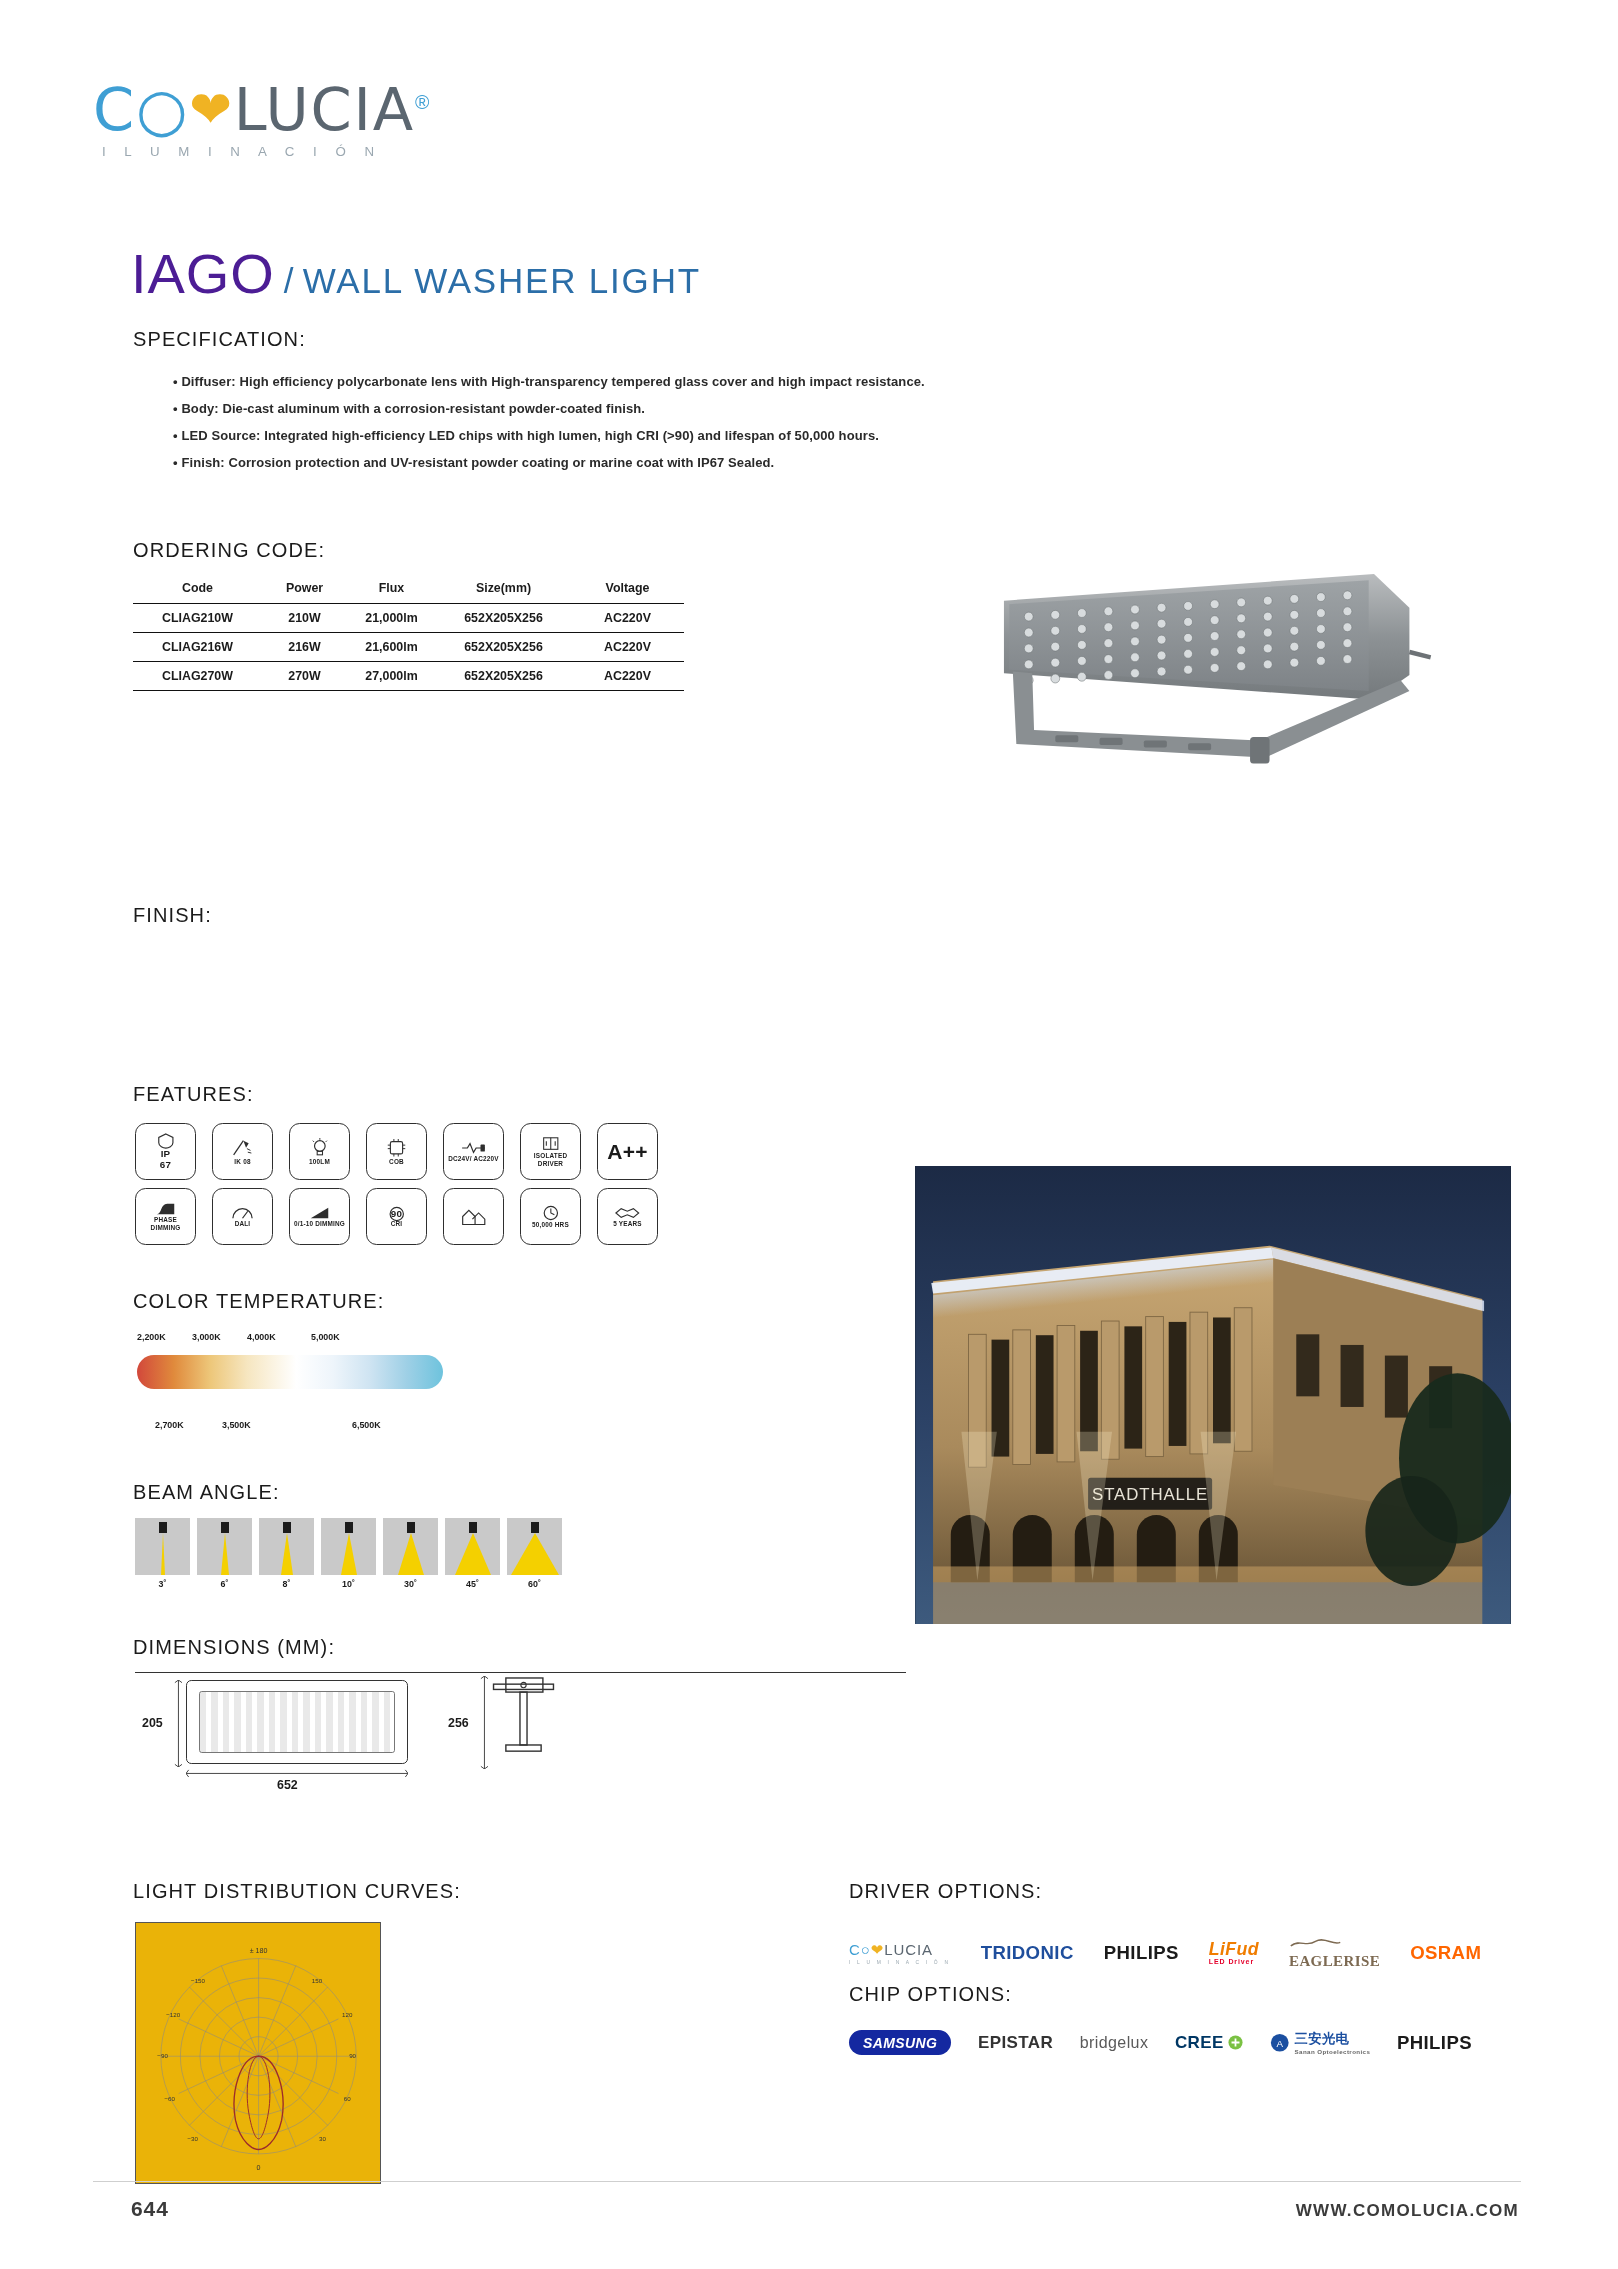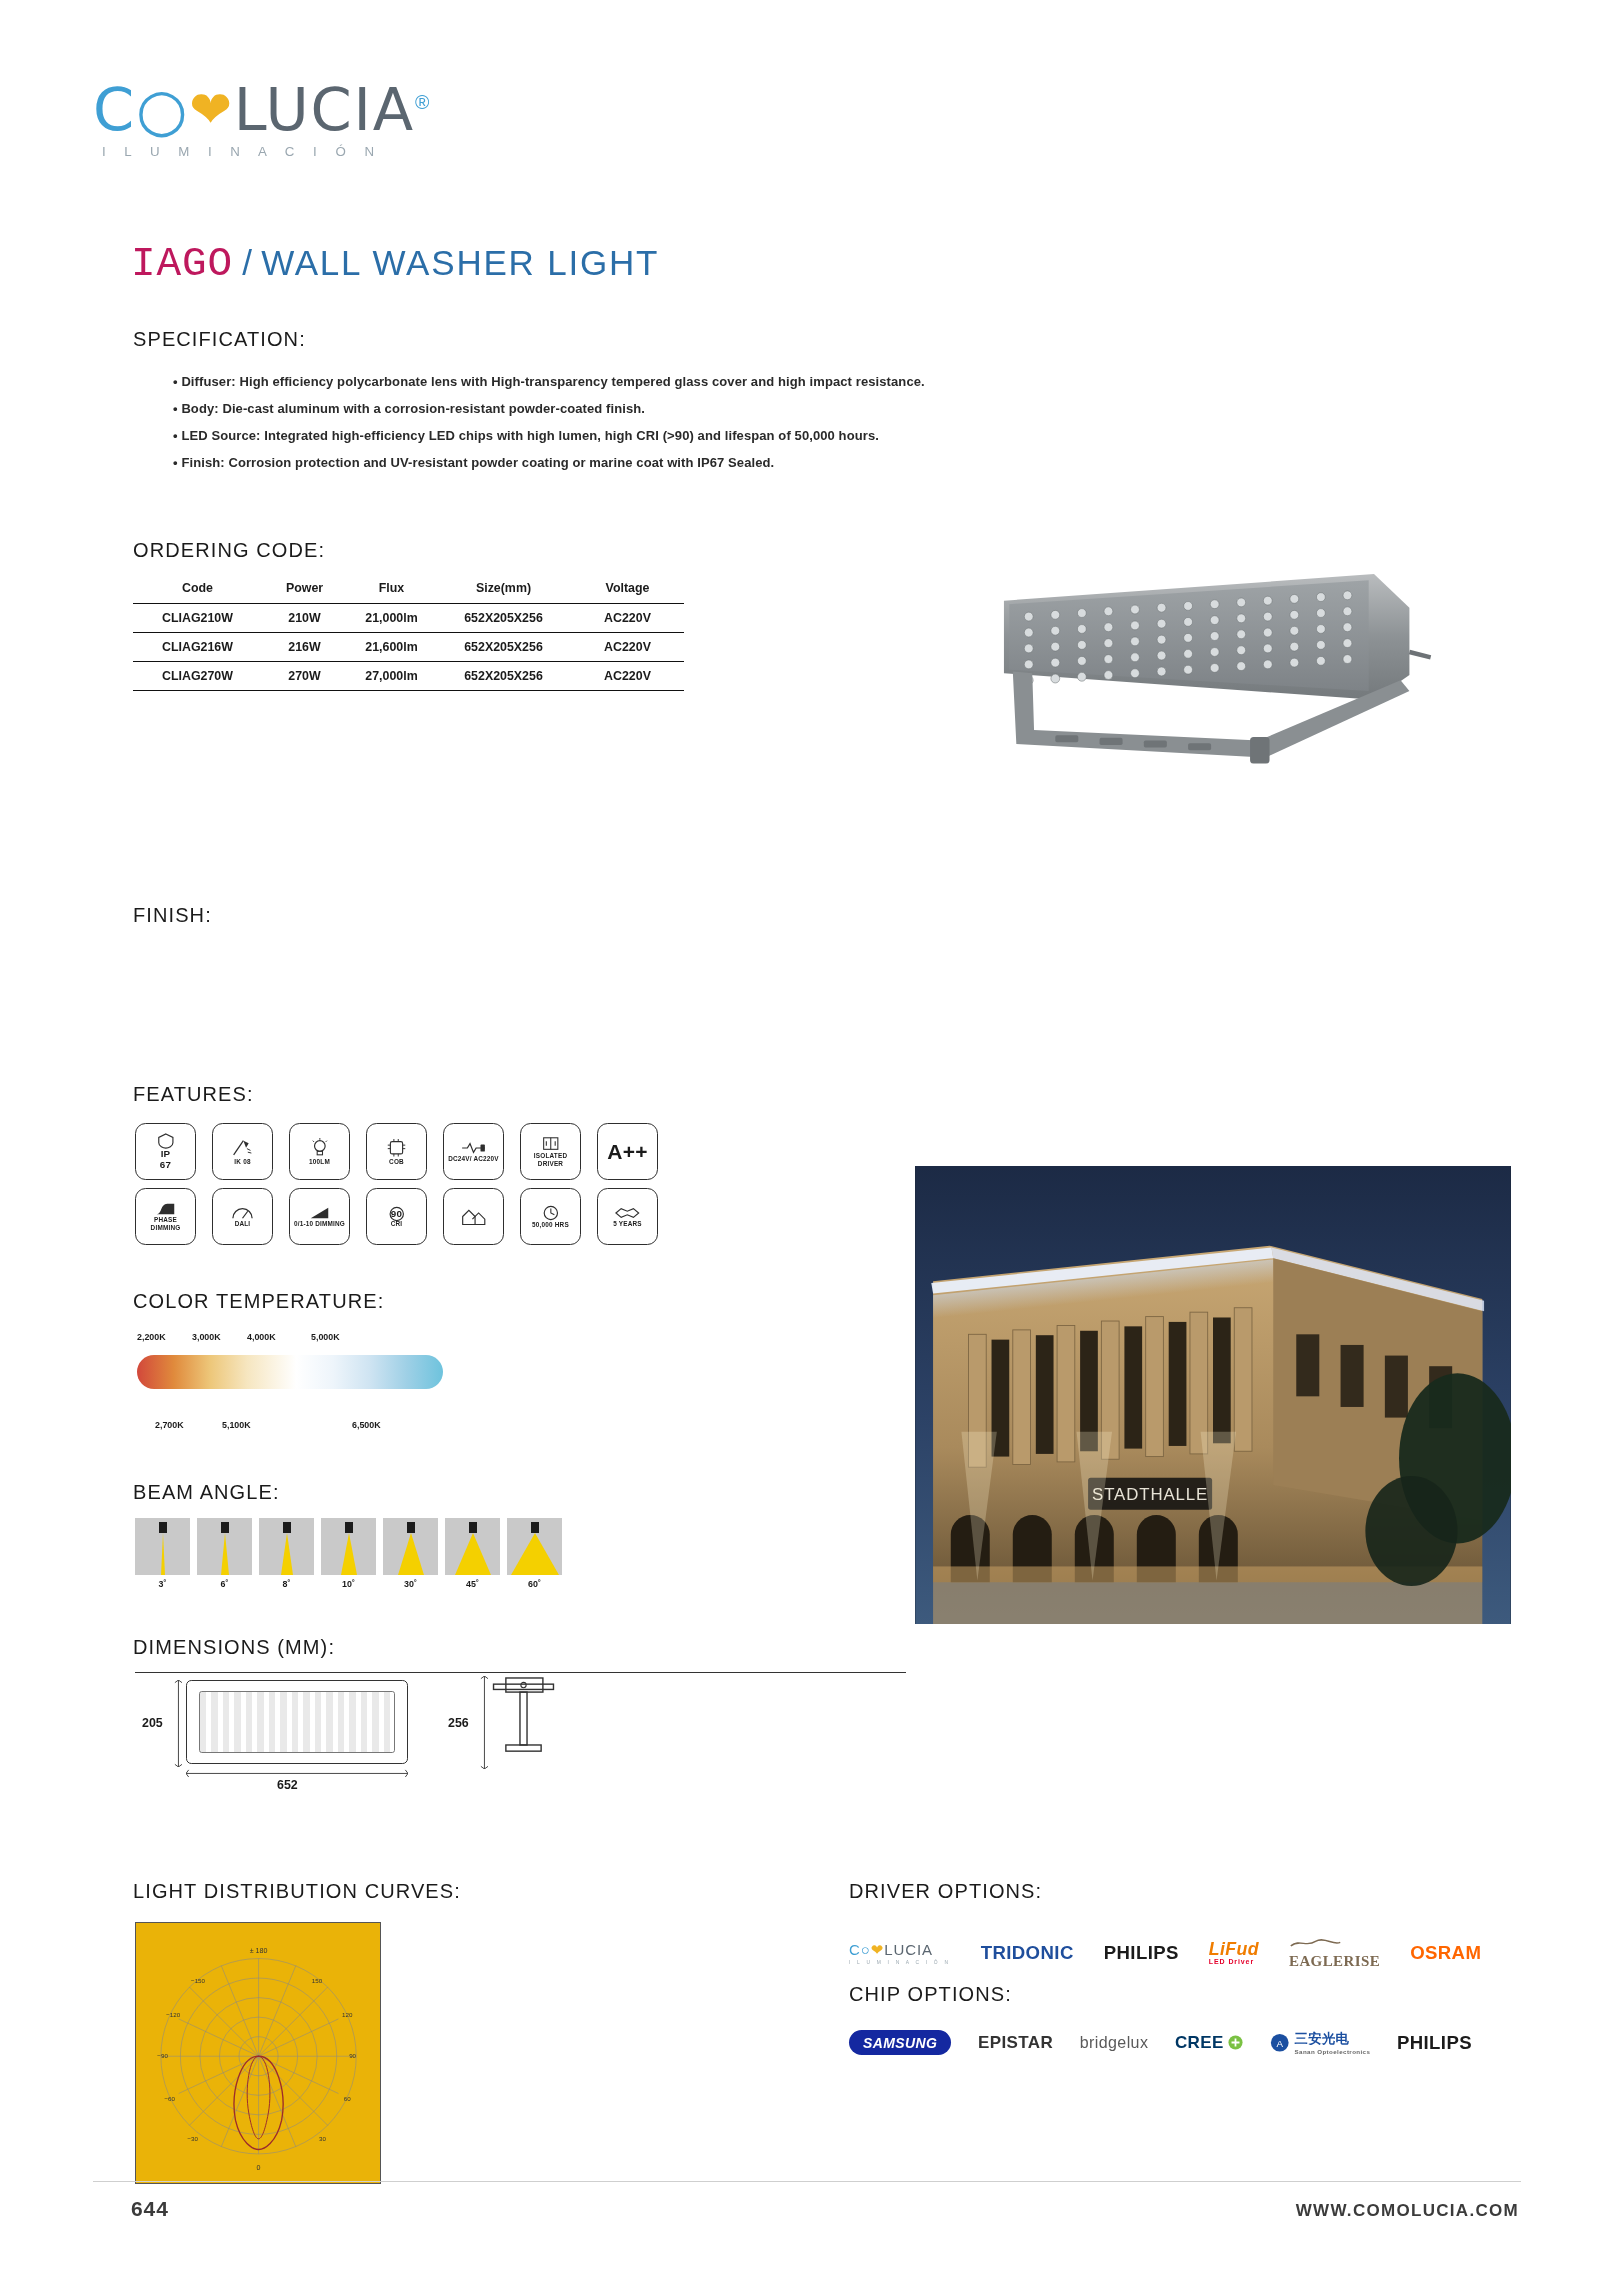--- a/index.html
+++ b/index.html
@@ -19,21 +19,21 @@
   .logo-main { font-size:59px; letter-spacing:1.8px; font-weight:400; line-height:1; white-space:nowrap; }
   .logo-c { color:#3f9fd4; font-family:"DejaVu Sans", sans-serif; }
   .logo-o { color:#3f9fd4; font-family:"DejaVu Sans", sans-serif; }
   .logo-heart { color:#f0b323; font-size:51px; position:relative; top:-2.7px; }
   .logo-l { color:#5b6670; font-family:"DejaVu Sans", sans-serif; }
   .logo-reg { font-size:19.5px; color:#3f9fd4; vertical-align:super; }
   .logo-sub { color:#9aa7b0; font-size:13.3px; letter-spacing:7.5px; margin-top:3.5px; margin-left:8.9px; }
 
   
   .title-row { position:absolute; left:131px; top:241px; white-space:nowrap; }
-  .title-main { font-size:41px; letter-spacing:0.9px; color:#be185d; font-weight:400; font-family:Liberation Mono, monospace; }
+  .title-main { font-size:56px; letter-spacing:0.9px; color:#4c1d95; font-weight:400; font-family:Liberation Sans, sans-serif; }
   .title-sep  { font-size:35px; color:#2b6ea8; font-weight:300; margin:0 5.3px; }
   .title-sub  { font-size:35px; color:#2b6ea8; letter-spacing:1.8px; font-weight:400; }
 
   
   .h2 { font-size:20px; letter-spacing:1.1px; color:#1b1b1b; font-weight:400; }
 
   .spec-head { position:absolute; left:133px; top:328px; }
   .spec-list { position:absolute; left:133px; top:360px; width:1046px; }
   .spec-list li { list-style:none; font-size:13px; font-weight:bold; color:#2a2a2a; margin-bottom:12px; letter-spacing:0.1px; }
   .spec-list li:before { content:"• "; }
@@ -409,21 +409,21 @@
   <div class="h2 ct-head">COLOR TEMPERATURE:</div>
   <div class="ct-top-labels">
     <span style="position:absolute;left:0">2,200K</span>
     <span style="position:absolute;left:55px">3,000K</span>
     <span style="position:absolute;left:110px">4,000K</span>
     <span style="position:absolute;left:174px">5,000K</span>
   </div>
   <div class="ct-bar"></div>
   <div class="ct-bottom-labels">
     <span style="position:absolute;left:0">2,700K</span>
-    <span style="position:absolute;left:67px">5,100K</span>
+    <span style="position:absolute;left:67px">3,500K</span>
     <span style="position:absolute;left:197px">6,500K</span>
   </div>
 
   <div class="h2 beam-head">BEAM ANGLE:</div>
   <div class="beam-row">
     <div class="beam-cell">
       <div class="beam-box">
           <div class="beam-lamp"></div>
           <div class="beam-cone" style="border-left:2.7px solid transparent;border-right:2.7px solid transparent"></div>
         </div>

